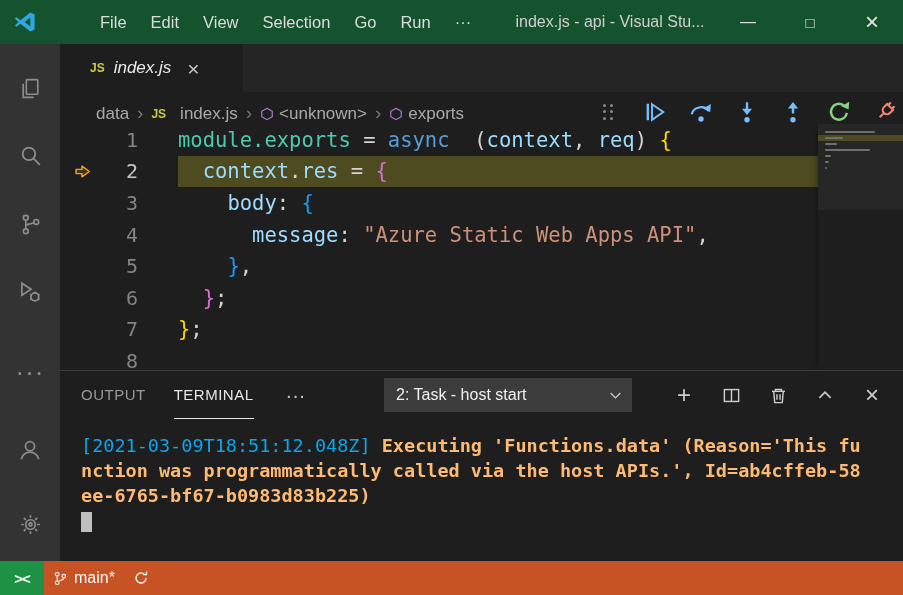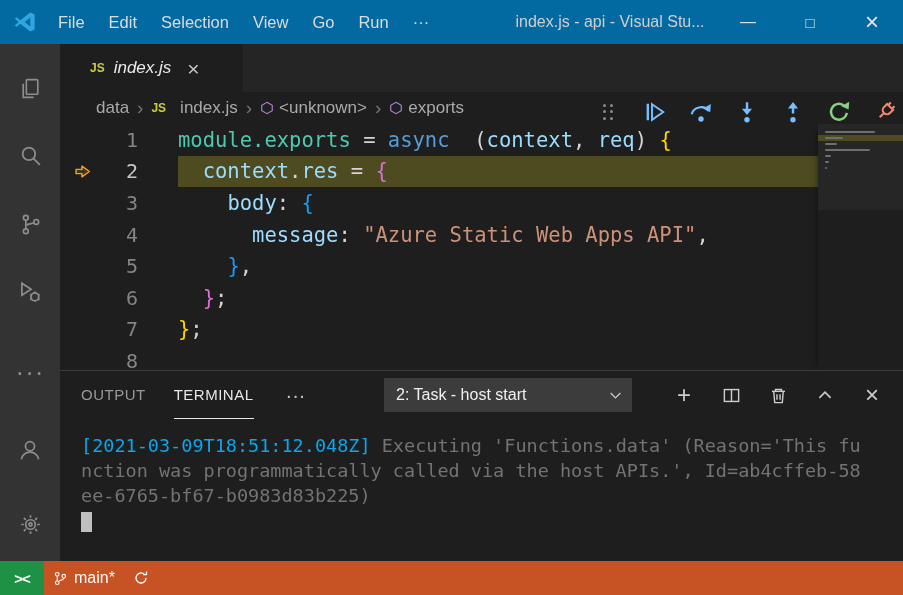--- a/index.html
+++ b/index.html
@@ -1,21 +1,21 @@
 <!DOCTYPE html>
 <html><head>
 <meta charset="utf-8">
 <style>
   html,body{margin:0;padding:0;background:#101010;}
   .app{position:relative;width:903px;height:595px;background:#1e1e1e;overflow:hidden;
        font-family:"Liberation Sans",sans-serif;-webkit-font-smoothing:antialiased;}
 
   
-  .titlebar{position:absolute;left:0;top:0;right:0;height:44px;background:#0369a1;
-            display:flex;align-items:center;color:#d8d8d8;z-index:30;}
+  .titlebar{position:absolute;left:0;top:0;right:0;height:44px;background:#14532d;
+            display:flex;align-items:center;color:#d8d8d8;z-index:30;gap:42px;}
   .logo{margin:0 9px 0 13px;display:flex;align-items:center;}
   .menubar{display:flex;height:100%;align-items:center;}
   .menu-item{padding:0 12px;font-size:16.5px;color:#dcdcdc;height:100%;display:flex;align-items:center;cursor:default;}
   .window-title{position:absolute;left:610px;transform:translateX(-50%);font-size:16px;color:#cfcfcf;white-space:nowrap;}
   .window-controls{position:absolute;right:0;top:0;height:44px;display:flex;}
   .wc{width:62px;height:44px;display:flex;align-items:center;justify-content:center;color:#e4e4e4;font-size:16px;}
   .wc.close{font-size:24px;}
   .wc.max{font-size:15px;}
 
   
@@ -34,21 +34,21 @@
   .js-badge{font-size:12px;font-weight:bold;color:#cbcb41;margin-right:9px;}
   .tab-label{font-size:17px;font-style:italic;color:#eaeaea;}
   .tab-close{margin-left:16px;color:#c5c5c5;font-size:21px;line-height:1;}
   .debug-toolbar{position:absolute;top:50px;right:6px;height:36px;display:flex;align-items:center;gap:22px;}
   .dt-btn{width:24px;height:24px;display:flex;align-items:center;justify-content:center;}
   .grip{display:grid;grid-template-columns:4px 4px;grid-auto-rows:4px;gap:2.5px;width:12px;}
   .grip i{width:3px;height:3px;border-radius:50%;background:#8a8a8a;}
 
   
   .breadcrumb{position:absolute;left:60px;top:92px;right:0;height:32px;background:#1e1e1e;
-              display:flex;align-items:center;padding-left:36px;color:#a9a9a9;font-size:17px;z-index:5;}
+              display:flex;align-items:flex-end;padding-left:36px;color:#a9a9a9;font-size:17px;z-index:5;}
   .bc-item{display:flex;align-items:center;gap:5px;}
   .bc-sep{color:#767676;margin:0 8px;font-size:19px;}
 
   
   .editor{position:absolute;left:60px;top:124px;right:0;height:246px;background:#1e1e1e;overflow:hidden;}
   .code-line{display:flex;height:31.6px;align-items:center;position:relative;}
   .glyph{width:42px;height:100%;flex:none;position:relative;}
   .glyph svg{position:absolute;left:14px;top:7px;}
   .line-num{width:36px;flex:none;text-align:right;color:#858585;
             font-family:"DejaVu Sans Mono",monospace;font-size:20px;}
@@ -80,21 +80,21 @@
   .panel-more{color:#c5c5c5;font-size:20px;margin-left:4px;}
   .dropdown{position:absolute;left:340px;top:7px;width:248px;height:34px;background:#3c3c3c;
             color:#f0f0f0;font-size:16px;display:flex;align-items:center;justify-content:space-between;
             padding:0 10px 0 12px;box-sizing:border-box;}
   .panel-actions{position:absolute;right:20px;top:0;height:48px;display:flex;align-items:center;gap:25px;}
   .pa-btn{width:22px;height:22px;display:flex;align-items:center;justify-content:center;color:#cccccc;}
   .pa-btn.plus{font-size:24px;font-weight:300;}
   .pa-btn.closep{font-size:24px;}
   .terminal{padding:14px 0 0 37px;font-family:"DejaVu Sans Mono",monospace;font-size:18.5px;line-height:25px;}
   .t-line{white-space:pre;}
-  .t-dim{color:#0ea5e9;} .t-blue{color:#737373;}
+  .t-dim{color:#0ea5e9;} .t-blue{color:#fdba74;font-weight:bold;}
   .cursor{width:11px;height:20px;background:#bfbfbf;margin-top:4px;}
 
   
   .statusbar{position:absolute;left:0;right:0;bottom:0;height:34px;background:#c75223;
              display:flex;align-items:center;color:#ffffff;z-index:30;}
   .remote{width:44px;height:34px;background:#1e9145;display:flex;align-items:center;justify-content:center;
           font-weight:bold;font-size:15px;letter-spacing:-1px;}
   .sb-item{display:flex;align-items:center;gap:6px;padding:0 9px;font-size:16px;height:100%;}
 </style>
 </head>
@@ -104,22 +104,22 @@
 
   <div class="titlebar">
     <span class="logo">
       <svg width="24" height="24" viewBox="0 0 24 24">
           <path fill="#2fa8e1" fill-rule="evenodd" d="M17.3 2.4 L21.6 4.4 V19.6 L17.3 21.6 L7.4 13.8 L3.6 16.8 L1.7 15.4 L5.6 12 L1.7 8.6 L3.6 7.2 L7.4 10.2 Z M17.3 7.4 L11.6 12 L17.3 16.6 Z"></path>
         </svg>
     </span>
     <div class="menubar">
         <div class="menu-item">File</div>
         <div class="menu-item">Edit</div>
+        <div class="menu-item">View</div>
         <div class="menu-item">Selection</div>
-        <div class="menu-item">View</div>
         <div class="menu-item">Go</div>
         <div class="menu-item">Run</div>
         <div class="menu-item">···</div>
       </div>
     <div class="window-title">index.js - api - Visual Stu...</div>
     <div class="window-controls">
       <div class="wc">—</div>
       <div class="wc max">□</div>
       <div class="wc close">×</div>
     </div>

